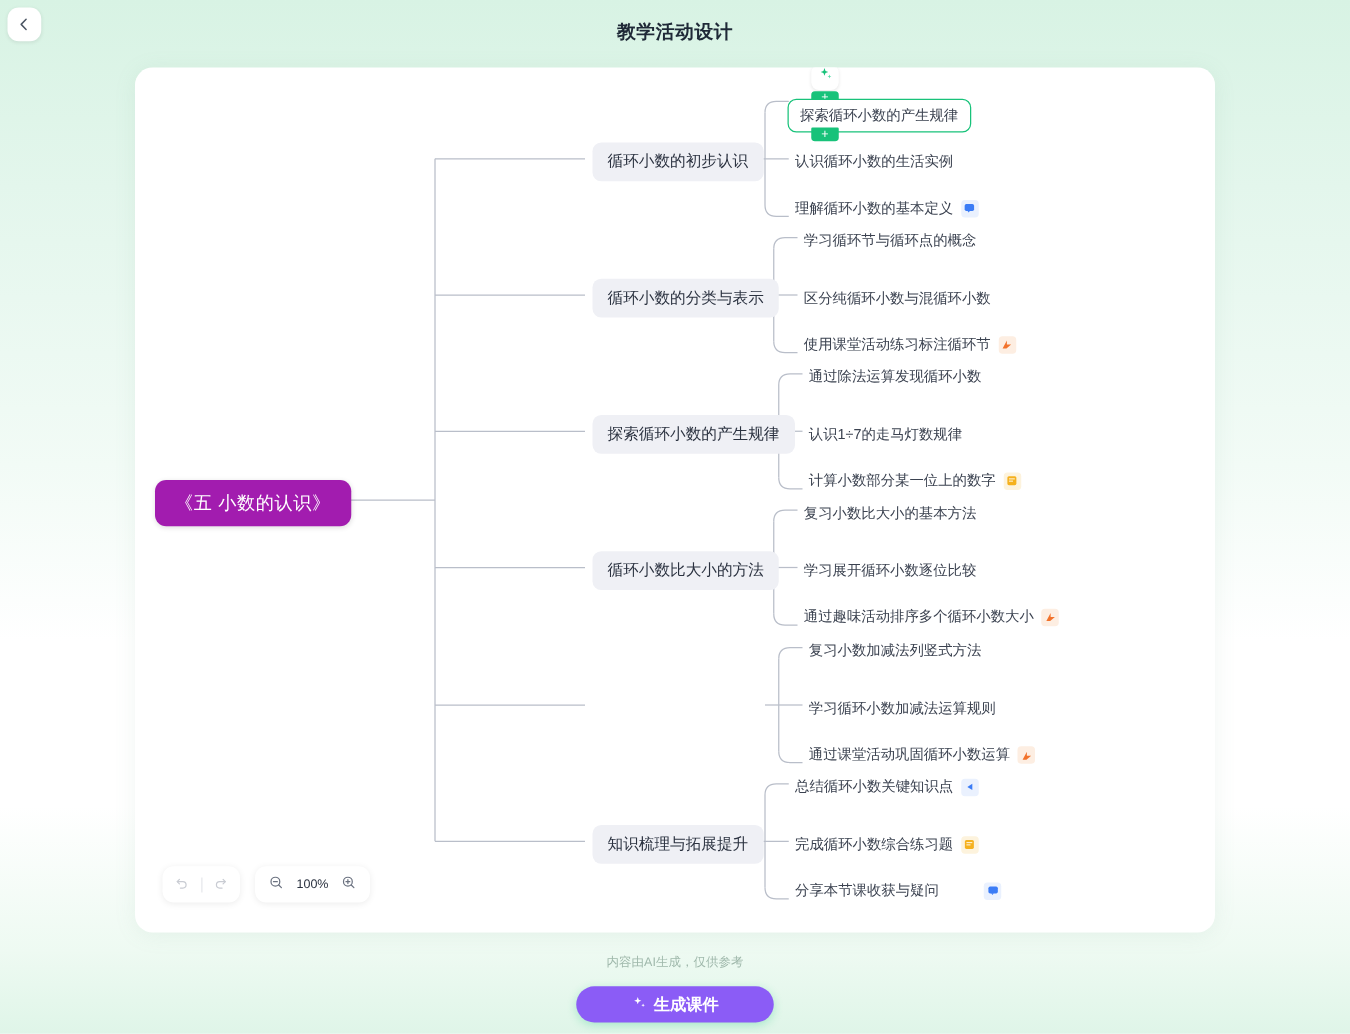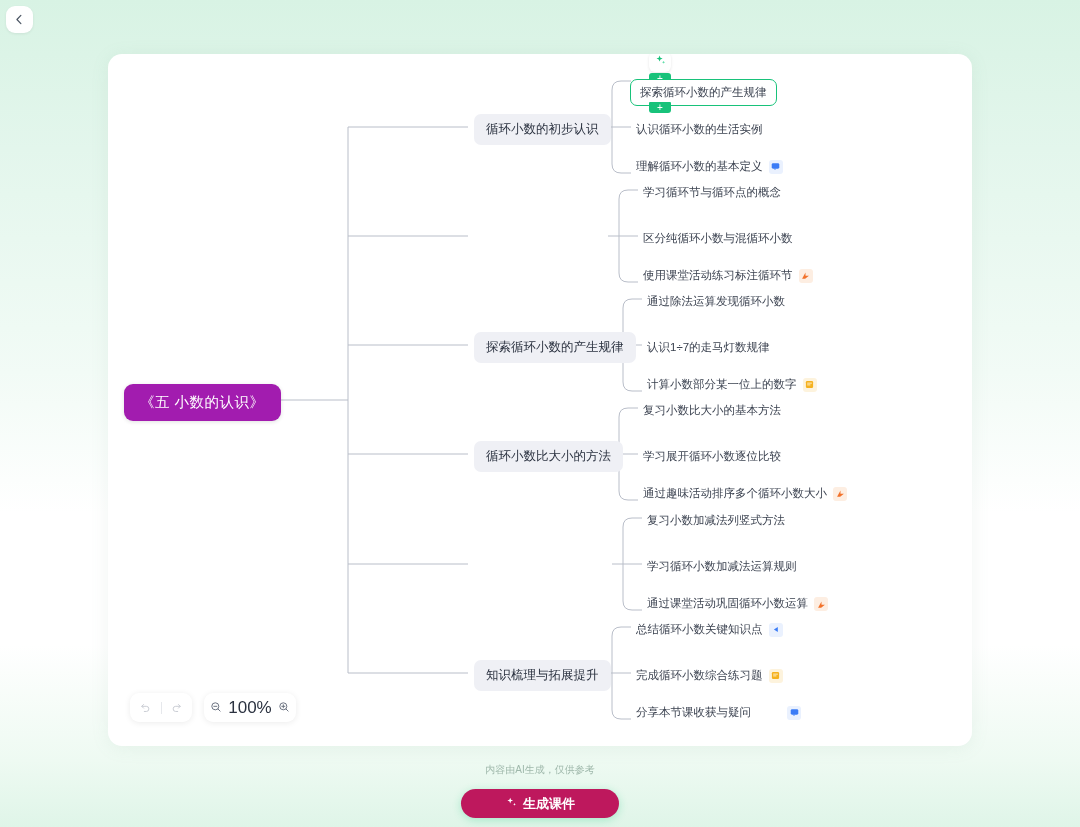--- a/index.html
+++ b/index.html
@@ -108,49 +108,50 @@
     box-shadow: 0 1px 6px rgba(0,0,0,.08);
     display: flex; align-items: center;
   }
   .history-group { left: 22px; bottom: 24px; width: 62px; justify-content: space-evenly; }
   .zoom-group    { left: 96px; bottom: 24px; width: 92px; justify-content: space-evenly; }
   .tool-btn {
     width: 22px; height: 22px; display:flex; align-items:center; justify-content:center;
     cursor: pointer; border-radius: 5px;
   }
   .tool-sep { width: 1px; height: 12px; background: #e6e8ec; }
-  .zoom-level { font-size: 17px; color: #2b3240; }
+  .zoom-level { font-size: 10px; color: #2b3240; }
 
   
   .ai-note {
     position: absolute; left: 0; top: 763px; width: 1080px;
     text-align: center; font-size: 10px; color: #9fb8ab;
   }
   .gen-btn {
     position: absolute; left: 461px; top: 789px;
     width: 158px; height: 29px; border-radius: 15px;
-    background: #be185d; border: none;
+    background: #8b5cf6; border: none;
     color: #ffffff; font-size: 13px; font-weight: bold;
     font-family: "Liberation Sans", "DejaVu Sans", sans-serif;
     display: flex; align-items: center; justify-content: center; gap: 5px;
     cursor: pointer;
     box-shadow: 0 2px 8px rgba(26,199,126,.30);
   }
 </style>
 </head>
 <body>
 
 <div class="header">
   <div class="back-btn">
     <span>
       <svg width="11" height="11" viewBox="0 0 12 12" fill="none">
         <path d="M7.5 1.5L3.2 6l4.3 4.5" stroke="#4b5563" stroke-width="1.3" stroke-linecap="round" stroke-linejoin="round"></path>
       </svg>
     </span>
   </div>
+  <div class="page-title">教学活动设计</div>
 </div>
 
 <div class="canvas-card">
   <div class="mindmap">
 
     <svg class="mm-svg">
       <g stroke="#b9bec9" stroke-width="1" fill="none">
 
         <path d="M158 346 H 240"></path>
 
@@ -233,20 +234,23 @@
     <div class="node node-leaf" style="left:527px; top:102px;">
       <span>理解循环小数的基本定义</span>
       <span class="leaf-icon ic-bg-blue">
         <svg width="9" height="9" viewBox="0 0 10 10" fill="none">
           <rect x="0.8" y="1.3" width="8.4" height="6.2" rx="1.6" fill="#3b7cf6"></rect>
           <path d="M3.2 7.4l1.3 1.5 1-1.5z" fill="#3b7cf6"></path>
         </svg>
       </span>
     </div>
 
+    <div class="node node-branch" style="left:366px; top:169px;">
+      <span>循环小数的分类与表示</span>
+    </div>
     <div class="node node-leaf" style="left:534px; top:128px;">
       <span>学习循环节与循环点的概念</span>
     </div>
     <div class="node node-leaf" style="left:534px; top:174px;">
       <span>区分纯循环小数与混循环小数</span>
     </div>
     <div class="node node-leaf" style="left:534px; top:211px;">
       <span>使用课堂活动练习标注循环节</span>
       <span class="leaf-icon ic-bg-orange">
         <svg width="9" height="9" viewBox="0 0 10 10" fill="none">

